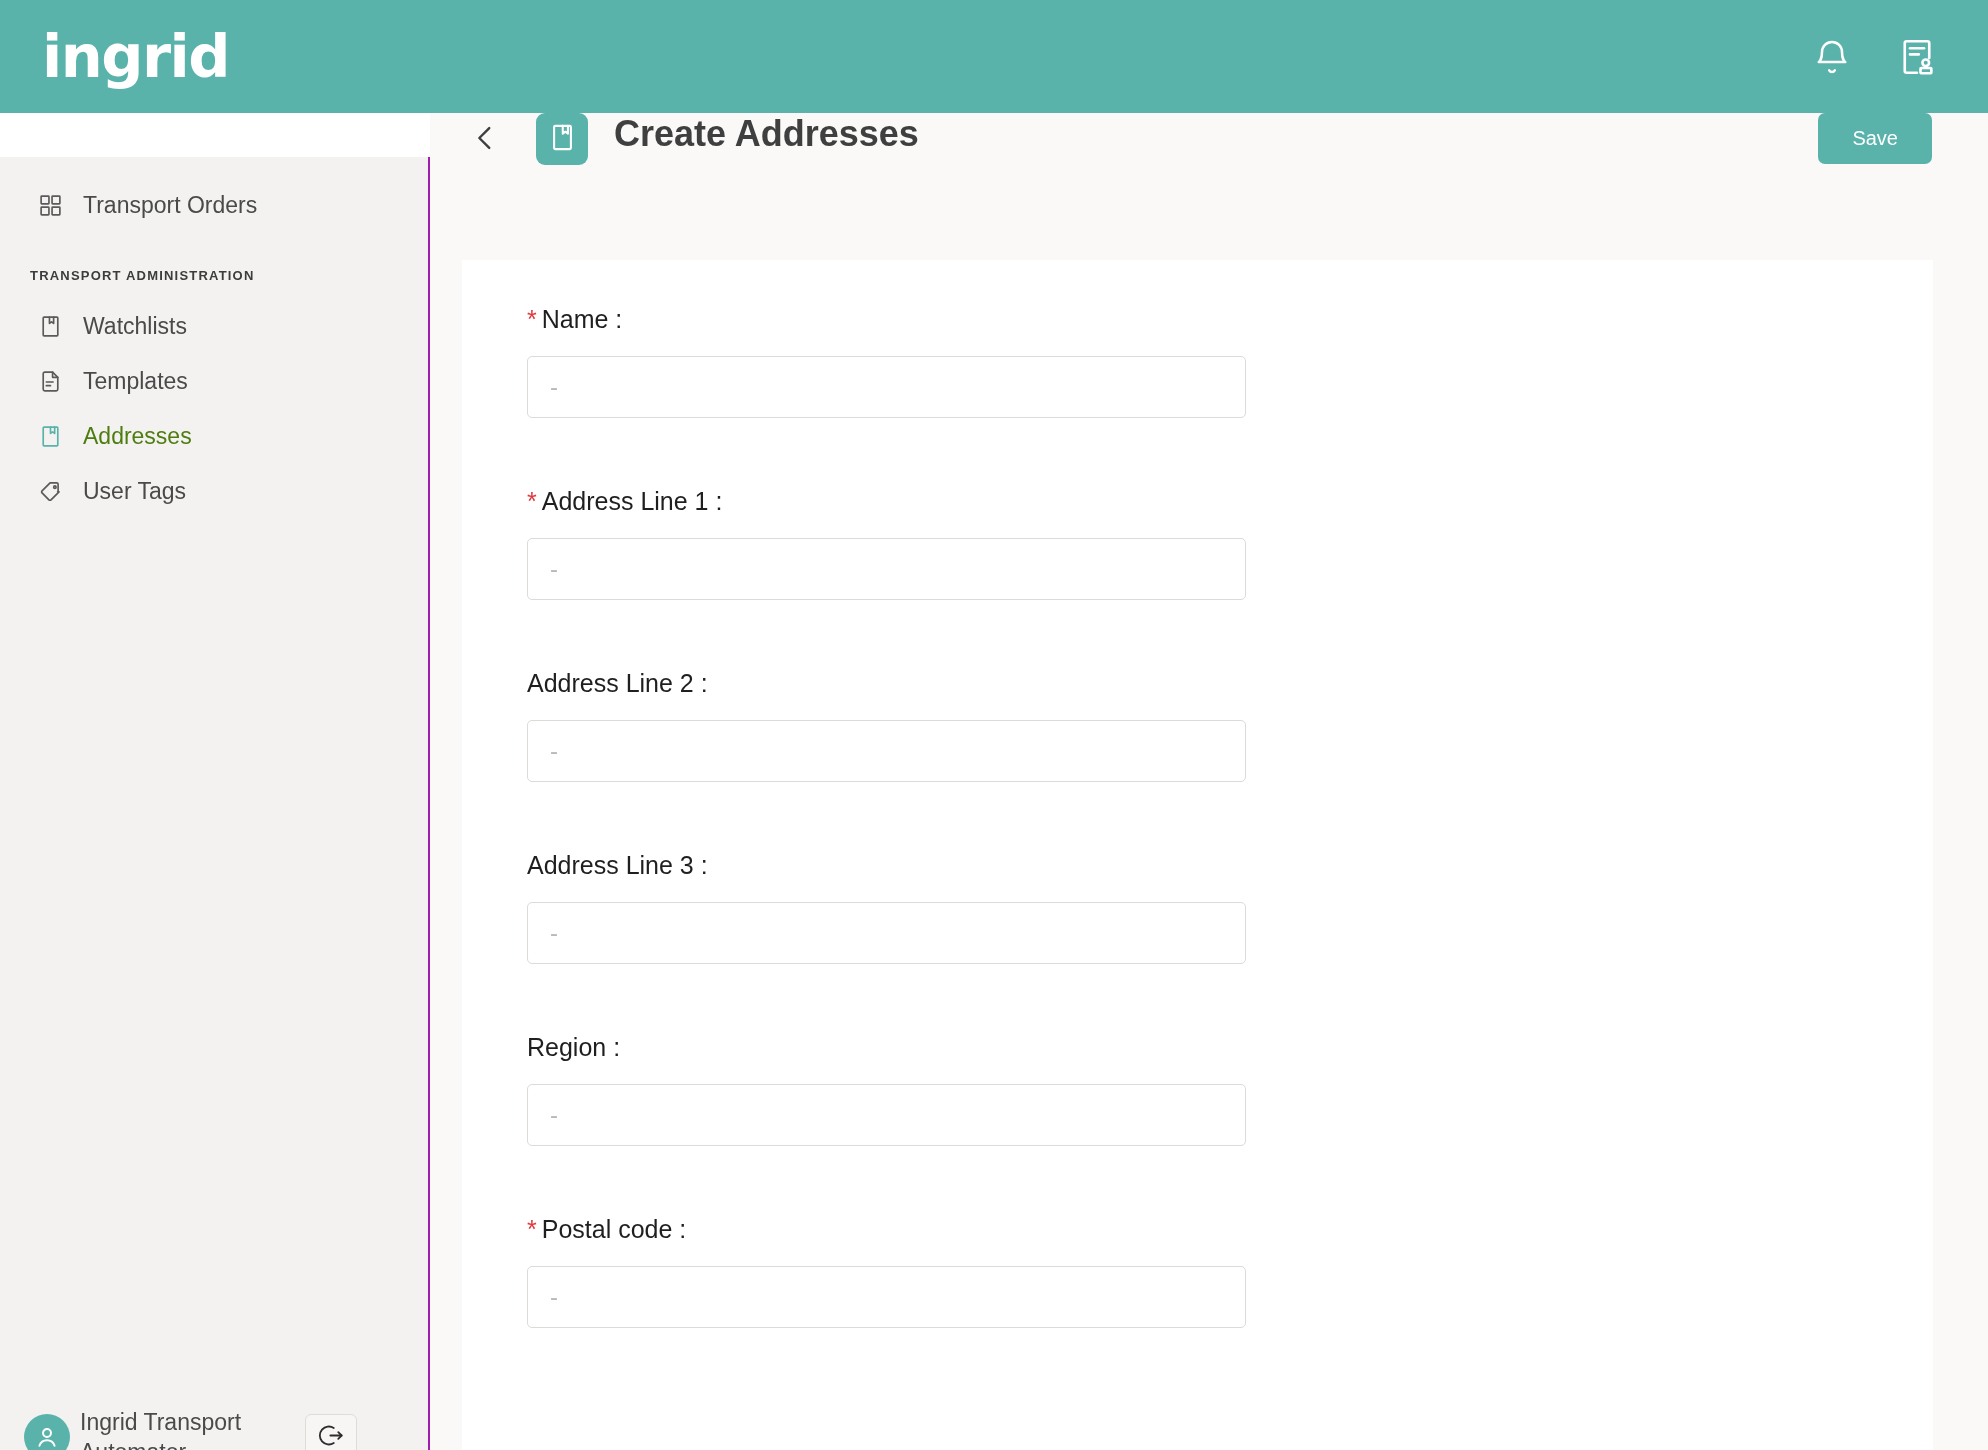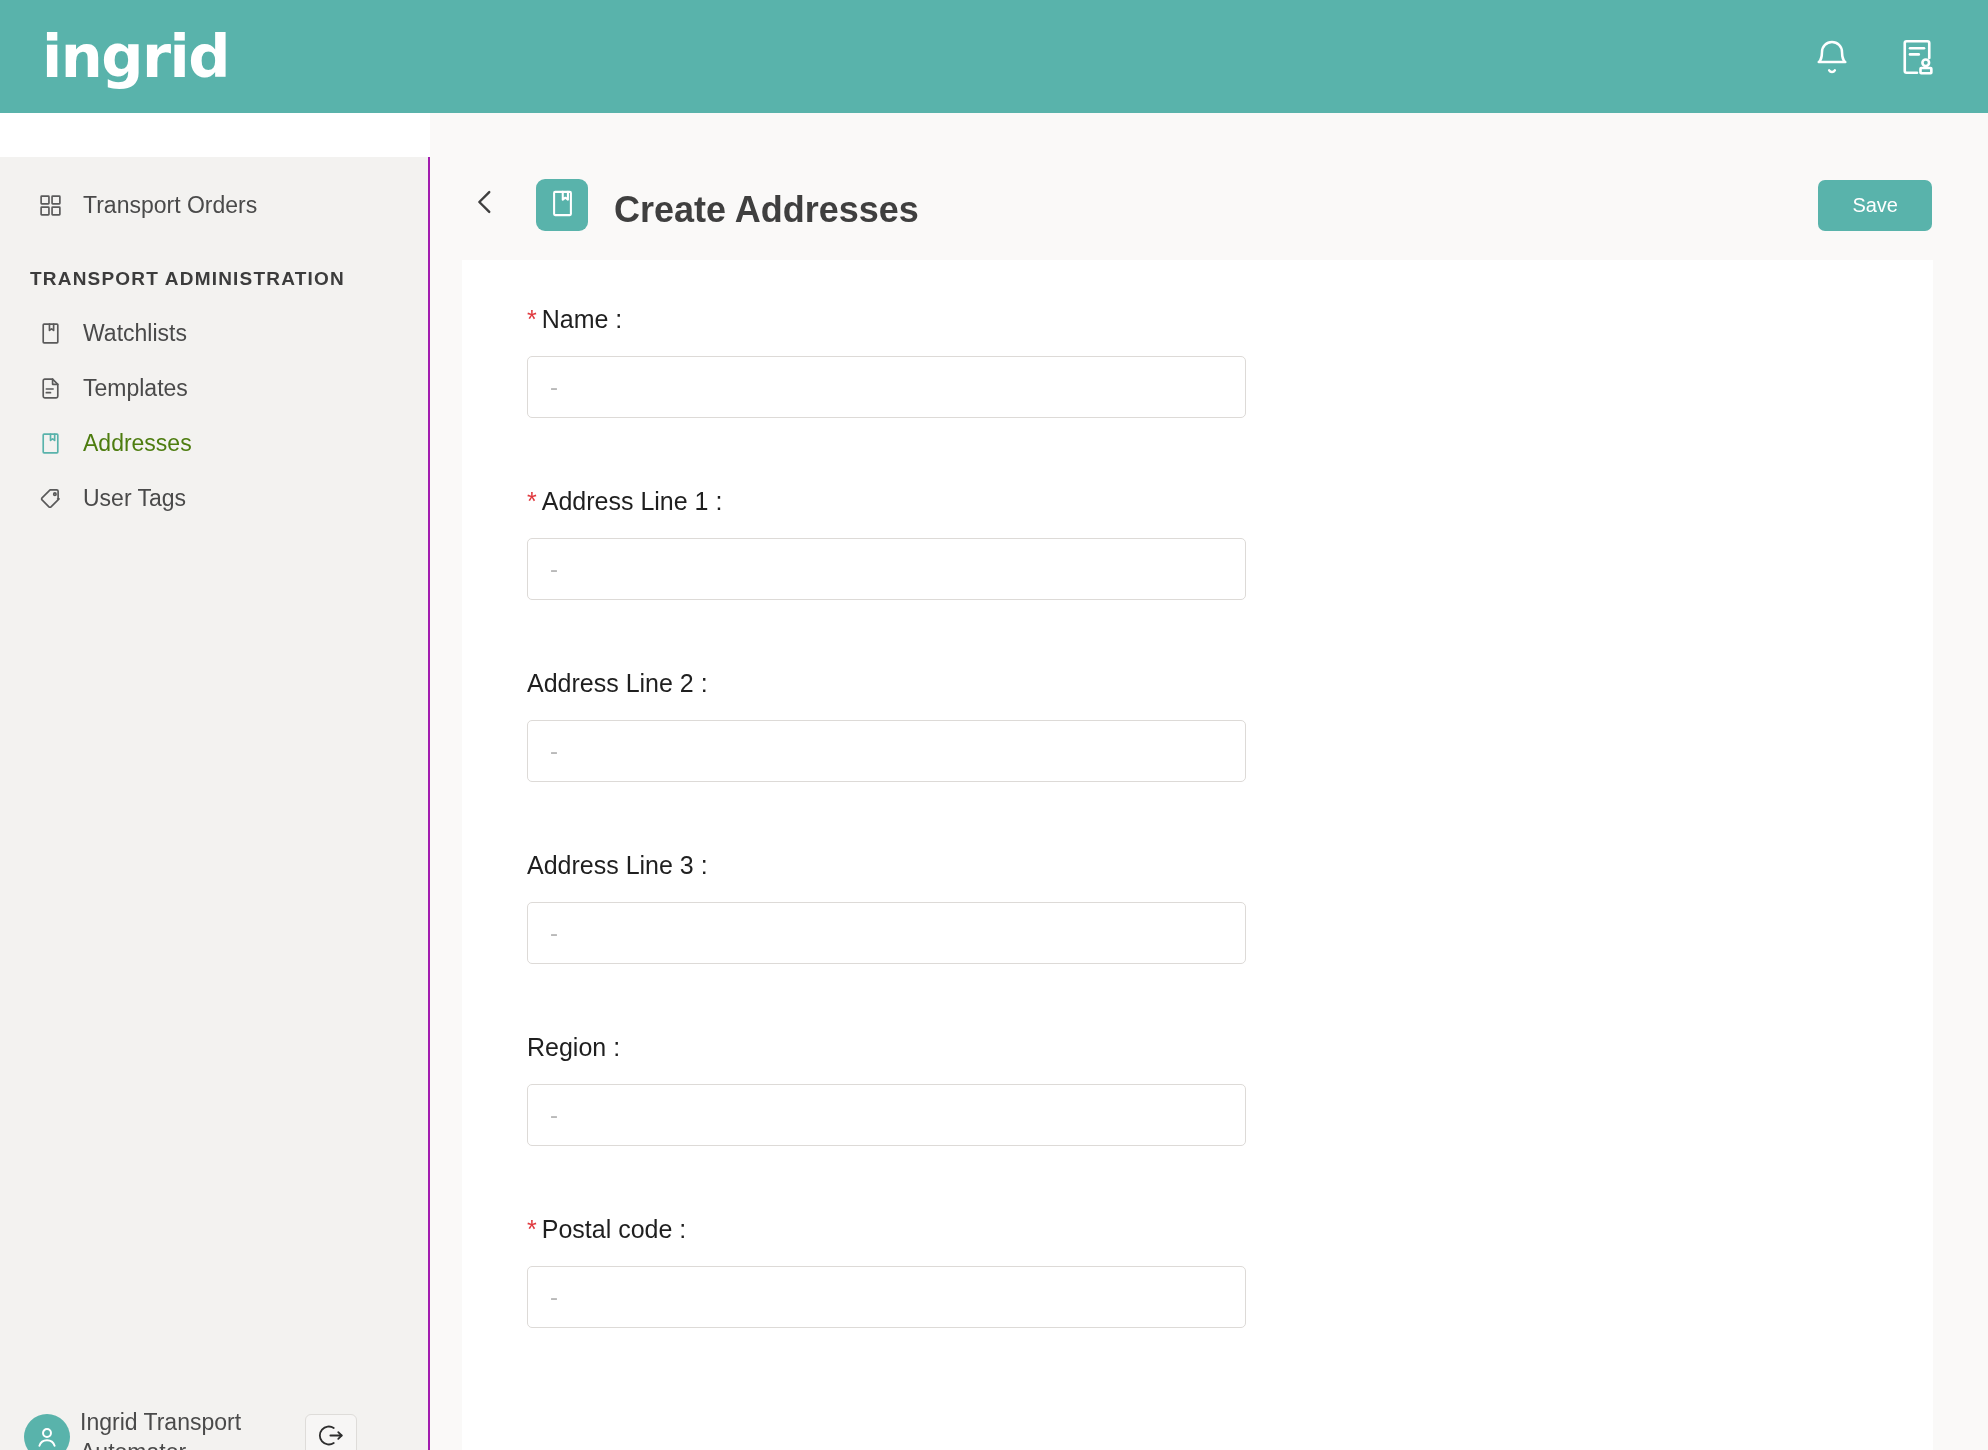--- a/index.html
+++ b/index.html
@@ -63,21 +63,21 @@
     height: 50px;
     padding-left: 37px;
     color: #4a4a4a;
     font-size: 23px;
     cursor: pointer;
   }
   .nav-item .nv-icon { width: 26px; height: 26px; display: flex; align-items: center; justify-content: center; flex: 0 0 26px; }
   .nav-item.active { color: #4d7c0f; }
   .nav-section {
     padding: 38px 0 16px 30px;
-    font-size: 19px;
+    font-size: 13px;
     font-weight: 700;
     letter-spacing: 1.2px;
     color: #3c3c3c;
   }
   .nav-group .nav-item { height: 55px; }
 
   .user-box {
     position: absolute;
     bottom: 26px; left: 0;
     width: 390px;
@@ -113,21 +113,21 @@
   
   .main {
     flex: 1 1 auto;
     height: 100%;
     background: #faf9f8;
     position: relative;
     overflow: hidden;
   }
   .page-head {
     display: flex;
-    align-items: flex-end;
+    align-items: flex-start;
     height: 118px;
     padding: 0 56px 0 28px;
   }
   .back-btn {
     width: 54px; height: 54px;
     display: flex; align-items: center; justify-content: center;
     cursor: pointer;
     flex: 0 0 54px;
   }
   .page-icon {

